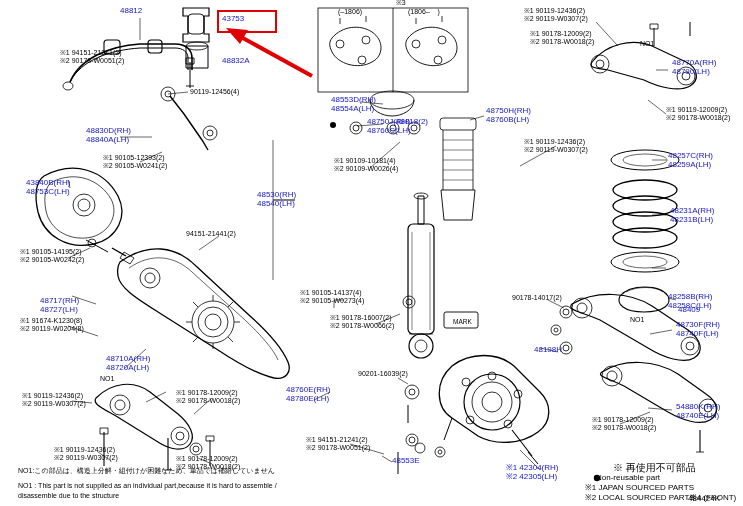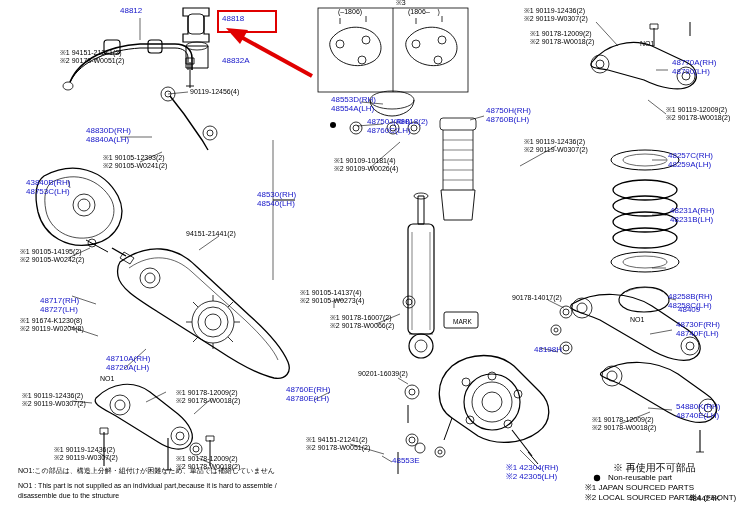--- a/index.html
+++ b/index.html
@@ -257,21 +257,21 @@
     </g>
   </svg>
 
   <div class="redbox" style="left:217px;top:10px;width:56px;height:19px;"></div>
 
   <div class="lbl blk sm" style="left:396px;top:-1px;">※3</div>
   <div class="lbl blk sm" style="left:338px;top:8px;">(–1806)</div>
   <div class="lbl blk sm" style="left:408px;top:8px;">(1806–    )</div>
 
   <div class="lbl" style="left:120px;top:6px;">48812</div>
-  <div class="lbl" style="left:222px;top:14px;">48818</div>
+  <div class="lbl" style="left:222px;top:14px;">43753</div>
   <div class="lbl" style="left:222px;top:56px;">48832A</div>
   <div class="lbl blk sm" style="left:60px;top:49px;">※1 94151-21241(2)
 ※2 90178-W0051(2)</div>
   <div class="lbl blk sm" style="left:190px;top:88px;">90119-12456(4)</div>
   <div class="lbl" style="left:86px;top:126px;">48830D(RH)
 48840A(LH)</div>
   <div class="lbl blk sm" style="left:103px;top:154px;">※1 90105-12393(2)
 ※2 90105-W0241(2)</div>
   <div class="lbl" style="left:26px;top:178px;">43840B(RH)
 48753C(LH)</div>
@@ -339,21 +339,21 @@
 ※2 90178-W0066(2)</div>
   <div class="lbl" style="left:286px;top:385px;">48760E(RH)
 48780E(LH)</div>
   <div class="lbl blk sm" style="left:306px;top:436px;">※1 94151-21241(2)
 ※2 90178-W0051(2)</div>
   <div class="lbl" style="left:392px;top:456px;">48553E</div>
   <div class="lbl" style="left:506px;top:463px;">※1 42304(RH)
 ※2 42305(LH)</div>
 
   <div class="legend jp" style="left:585px;top:463px;font-size:10px;margin-left:28px;"><span>※</span> <span>再使用不可部品</span></div>
-  <div class="legend" style="left:585px;top:473px;"><span style="margin-left:23px">Non-reusable part</span></div>
+  <div class="legend" style="left:585px;top:473px;"><span style="margin-left:11px">Non-reusable part</span></div>
   <div class="legend" style="left:585px;top:483px;"><span>※1</span> <span>JAPAN SOURCED PARTS</span></div>
   <div class="legend" style="left:585px;top:493px;"><span>※2</span> <span>LOCAL SOURCED PARTS</span></div>
   <div class="legend" style="left:690px;top:493px;"><span>※4</span> <span>(FRONT)</span></div>
 
   <div class="footer jp" style="left:18px;top:466px;">NO1:この部品は、構造上分解・組付けが困難なため、単品では補給していません</div>
   <div class="footer" style="left:18px;top:481px;">NO1 : This part is not supplied as an individual part,because it is hard to assemble /</div>
   <div class="footer" style="left:18px;top:491px;">         disassemble due to the structure</div>
 
   <div class="code" style="left:688px;top:494px;">484424K</div>
 

